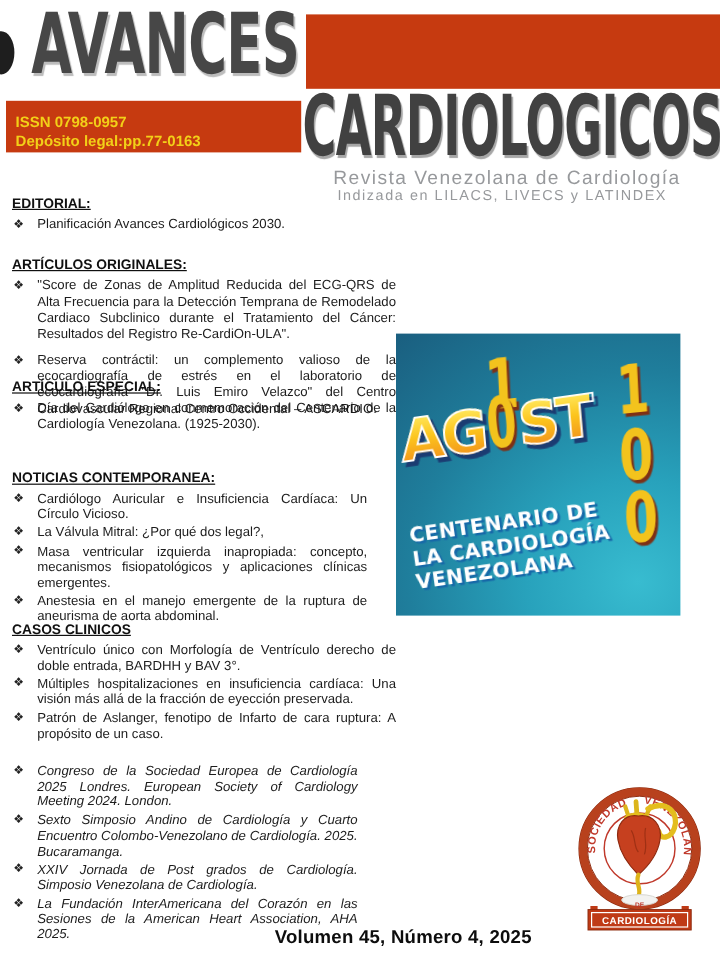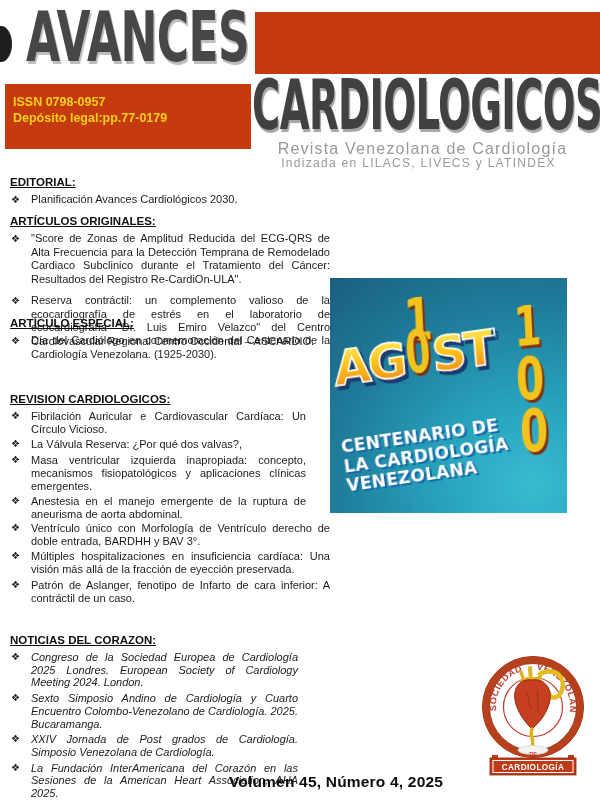--- a/index.html
+++ b/index.html
@@ -7,21 +7,21 @@
         font-family:"Liberation Sans",sans-serif;}
 
   
   .corner-blob{position:absolute;left:-10px;top:26px;width:22px;height:36px;
                background:#1e1e1e;border-radius:50%;}
   .title-avances{position:absolute;left:26px;top:3px;white-space:nowrap;
       font-family:"DejaVu Sans",sans-serif;font-size:70px;font-weight:900;line-height:68px;
       color:#474747;letter-spacing:-1px;transform:scaleX(0.63);transform-origin:left center;
       text-shadow:2.5px 2.5px 1px #bcbcbc;}
   .red-top{position:absolute;left:255px;top:12px;width:345px;height:62px;background:#c63a10;}
-  .red-left{position:absolute;left:5px;top:84px;width:246px;height:65px;background:#c63a10;
+  .red-left{position:absolute;left:5px;top:84px;width:246px;height:43px;background:#c63a10;
       color:#f2d018;font-weight:bold;font-size:12.5px;line-height:16px;
       padding:10px 0 0 8px;box-sizing:border-box;}
   .title-card{position:absolute;left:252px;top:73px;white-space:nowrap;
       font-family:"DejaVu Sans",sans-serif;font-size:70px;font-weight:900;line-height:64px;
       color:#414141;letter-spacing:-1px;transform:scaleX(0.55);transform-origin:left center;
       text-shadow:2.5px 2.5px 1px #a6a6a6;}
   .sub1{position:absolute;left:250px;top:142px;width:345px;text-align:center;
       color:#97999c;font-size:16px;letter-spacing:1.2px;line-height:14px;}
   .sub2{position:absolute;left:240px;top:156px;width:357px;text-align:center;
       color:#97999c;font-size:12px;letter-spacing:1.3px;line-height:15px;}
@@ -67,27 +67,27 @@
 </head>
 <body>
 
 <div class="page">
 
   <div class="corner-blob"></div>
   <div class="title-avances">AVANCES</div>
   <div class="red-top"></div>
   <div class="red-left">
     <div>ISSN 0798-0957</div>
-    <div>Depósito legal:pp.77-0179</div>
+    <div>Depósito legal:pp.77-0163</div>
   </div>
   <div class="title-card">CARDIOLOGICOS</div>
   <div class="sub1">Revista Venezolana de Cardiología</div>
   <div class="sub2">Indizada en LILACS, LIVECS y LATINDEX</div>
 
-  <section class="toc" style="top:176px">
+  <section class="toc" style="top:164px">
     <h3>EDITORIAL:</h3>
     <div class="item">
       <span class="bullet">❖</span>
       <p>Planificación Avances Cardiológicos 2030.</p>
     </div>
   </section>
 
   <section class="toc" style="top:215px">
     <h3>ARTÍCULOS ORIGINALES:</h3>
     <div class="item">
@@ -102,56 +102,56 @@
 
   <section class="toc" style="top:317px">
     <h3>ARTÍCULO ESPECIAL:</h3>
     <div class="item">
       <span class="bullet">❖</span>
       <p>Día del Cardiólogo en conmemoración del Centenario de la Cardiología Venezolana. (1925-2030).</p>
     </div>
   </section>
 
   <section class="toc tight w280" style="top:393px">
-    <h3>REVISION CARDIOLOGICOS:</h3>
-    <div class="item">
-      <span class="bullet">❖</span>
-      <p>Fibrilación Auricular e Cardiovascular Cardíaca: Un Círculo Vicioso.</p>
-    </div>
-    <div class="item">
-      <span class="bullet">❖</span>
-      <p>La Válvula Reserva: ¿Por qué dos valvas?,</p>
+    <h3>NOTICIAS CONTEMPORANEA:</h3>
+    <div class="item">
+      <span class="bullet">❖</span>
+      <p>Cardiólogo Auricular e Insuficiencia Cardíaca: Un Círculo Vicioso.</p>
+    </div>
+    <div class="item">
+      <span class="bullet">❖</span>
+      <p>La Válvula Mitral: ¿Por qué dos legal?,</p>
     </div>
     <div class="item">
       <span class="bullet">❖</span>
       <p>Masa ventricular izquierda inapropiada: concepto, mecanismos fisiopatológicos y aplicaciones clínicas emergentes.</p>
     </div>
     <div class="item">
       <span class="bullet">❖</span>
       <p>Anestesia en el manejo emergente de la ruptura de aneurisma de aorta abdominal.</p>
     </div>
   </section>
 
   <section class="toc tight" style="top:519px">
+    <h3>CASOS CLINICOS</h3>
     <div class="item">
       <span class="bullet">❖</span>
       <p>Ventrículo único con Morfología de Ventrículo derecho de doble entrada, BARDHH y BAV 3°.</p>
     </div>
     <div class="item">
       <span class="bullet">❖</span>
       <p>Múltiples hospitalizaciones en insuficiencia cardíaca: Una visión más allá de la fracción de eyección preservada.</p>
     </div>
     <div class="item">
       <span class="bullet">❖</span>
-      <p>Patrón de Aslanger, fenotipo de Infarto de cara inferior: A contráctil de un caso.</p>
+      <p>Patrón de Aslanger, fenotipo de Infarto de cara ruptura: A propósito de un caso.</p>
     </div>
   </section>
 
   <section class="toc tight w270" style="top:634px">
-    <h3>NOTICIAS DEL CORAZON:</h3>
     <div class="item">
       <span class="bullet">❖</span>
       <p>Congreso de la Sociedad Europea de Cardiología 2025 Londres. European Society of Cardiology Meeting 2024. London.</p>
     </div>
     <div class="item">
       <span class="bullet">❖</span>
       <p>Sexto Simposio Andino de Cardiología y Cuarto Encuentro Colombo-Venezolano de Cardiología. 2025. Bucaramanga.</p>
     </div>
     <div class="item">
       <span class="bullet">❖</span>

